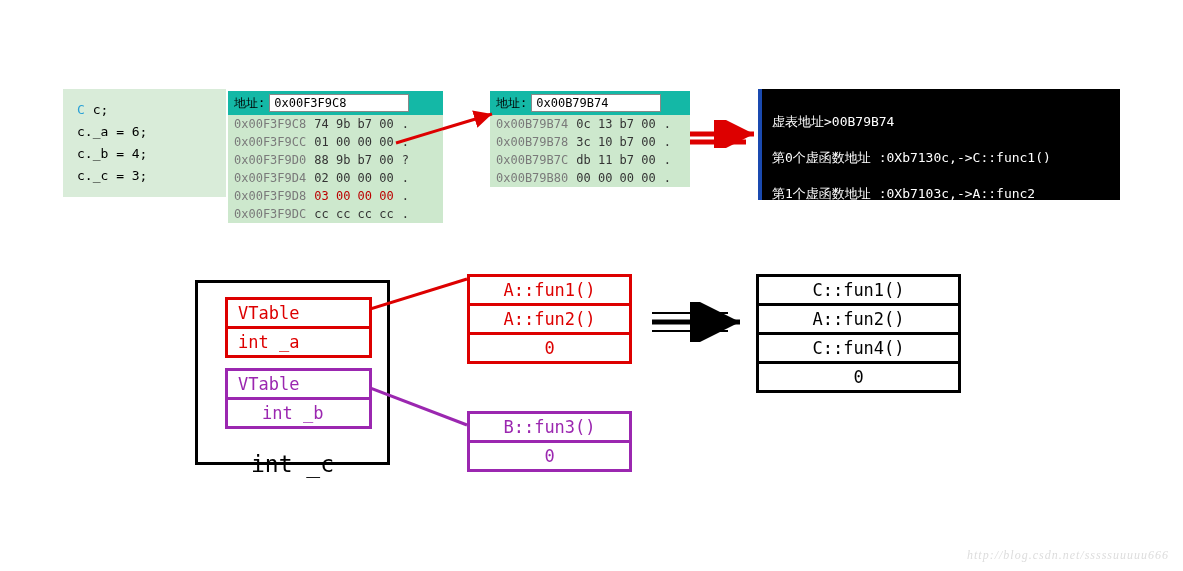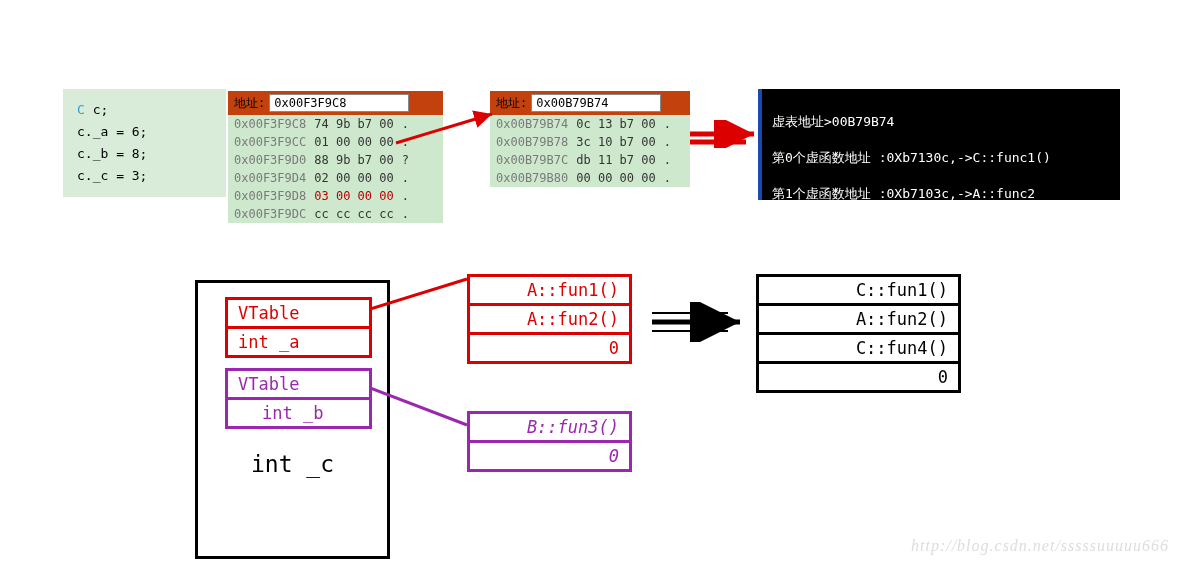--- a/index.html
+++ b/index.html
@@ -19,21 +19,21 @@
     font-size: 13px;
     line-height: 22px;
     font-family: "Consolas", monospace;
   }
   .code-block .type { color: #2aa1d6; }
   .mem-container {
     position: absolute;
     background: #e8e8e8;
   }
   .addr-bar {
-    background: #c2410c;
+    background: #14b8a6;
     padding: 3px 6px;
     font-size: 12px;
     display: flex;
     align-items: center;
     gap: 4px;
   }
   .addr-bar input {
     font-family: inherit;
     font-size: 12px;
     padding: 1px 4px;
@@ -66,40 +66,40 @@
     border: 3px solid;
     background: #fff;
   }
   .cell {
     border: 3px solid;
     font-size: 17px;
     padding: 3px 10px;
     font-family: "Consolas", monospace;
     text-align: left;
   }
-  .cell.center { text-align: right; }
+  .cell.center { text-align: center; }
   .watermark {
     position: absolute;
     right: 14px;
-    bottom: 16px;
+    bottom: 8px;
     color: #ddd;
     font-style: italic;
-    font-size: 16px;
+    font-size: 12px;
     font-family: "Times New Roman", serif;
     letter-spacing: 1px;
   }
   .arrow { position: absolute; }
 </style>
 </head>
 <body>
 
 <div class="code-block" style="left:63px; top:89px; width:163px;">
   <div><span class="type">C</span><span> c;</span></div>
   <div>c._a = 6;</div>
-  <div>c._b = 8;</div>
+  <div>c._b = 4;</div>
   <div>c._c = 3;</div>
 </div>
 
 <div class="mem-container" style="left:228px; top:91px; width:215px;">
   <div class="addr-bar">
     <span>地址:</span>
     <input style="width: 140px;" value="0x00F3F9C8">
   </div>
   <div class="mem-body" id="mem1-body"><div class="mem-row"><span class="mem-addr">0x00F3F9C8</span><span class="mem-bytes">74 9b b7 00</span><span class="mem-bytes">.</span></div><div class="mem-row"><span class="mem-addr">0x00F3F9CC</span><span class="mem-bytes">01 00 00 00</span><span class="mem-bytes">.</span></div><div class="mem-row"><span class="mem-addr">0x00F3F9D0</span><span class="mem-bytes">88 9b b7 00</span><span class="mem-bytes">?</span></div><div class="mem-row"><span class="mem-addr">0x00F3F9D4</span><span class="mem-bytes">02 00 00 00</span><span class="mem-bytes">.</span></div><div class="mem-row"><span class="mem-addr">0x00F3F9D8</span><span class="mem-bytes red-txt">03 00 00 00</span><span class="mem-bytes">.</span></div><div class="mem-row"><span class="mem-addr">0x00F3F9DC</span><span class="mem-bytes">cc cc cc cc</span><span class="mem-bytes">.</span></div></div>
 </div>
@@ -112,39 +112,39 @@
   <div class="mem-body" id="mem2-body"><div class="mem-row"><span class="mem-addr">0x00B79B74</span><span class="mem-bytes">0c 13 b7 00</span><span class="mem-bytes">.</span></div><div class="mem-row"><span class="mem-addr">0x00B79B78</span><span class="mem-bytes">3c 10 b7 00</span><span class="mem-bytes">.</span></div><div class="mem-row"><span class="mem-addr">0x00B79B7C</span><span class="mem-bytes">db 11 b7 00</span><span class="mem-bytes">.</span></div><div class="mem-row"><span class="mem-addr">0x00B79B80</span><span class="mem-bytes">00 00 00 00</span><span class="mem-bytes">.</span></div></div>
 </div>
 
 <div class="console" style="left:758px; top:89px; width:362px; height:111px;">
 <div>虚表地址&gt;00B79B74</div>
 <div>第0个虚函数地址 :0Xb7130c,-&gt;C::func1()</div>
 <div>第1个虚函数地址 :0Xb7103c,-&gt;A::func2</div>
 <div>第2个虚函数地址 :0Xb711db,-&gt;C::func4()</div>
 </div>
 
-<div class="box" style="left:195px; top:280px; width:195px; height:279px; border-color:#000;">
+<div class="box" style="left:195px; top:280px; width:195px; height:185px; border-color:#000;">
   <div style="margin:14px 15px 0 27px;">
     <div class="cell" style="border-color:#d00; color:#d00;">VTable</div>
     <div class="cell" style="border-color:#d00; color:#d00; border-top:none;">int _a</div>
   </div>
   <div style="margin:10px 15px 0 27px;">
     <div class="cell" style="border-color:#9b27b0; color:#9b27b0;">VTable</div>
     <div class="cell" style="border-color:#9b27b0; color:#9b27b0; border-top:none;padding-left:34px;">int _b</div>
   </div>
   <div style="margin-top:22px; text-align:center; font-size:23px;">int _c</div>
 </div>
 
 <div class="box" style="left:467px; top:274px; width:165px; border-color:#d00; border-width:3px; padding:0;">
   <div class="cell center" style="border-color:#d00; color:#d00; border-width:0 0 3px 0;">A::fun1()</div>
   <div class="cell center" style="border-color:#d00; color:#d00; border-width:0 0 3px 0;">A::fun2()</div>
   <div class="cell center" style="border:none; color:#d00;">0</div>
 </div>
 
-<div class="box" style="left:467px; top:411px; width:165px; border-color:#9b27b0; border-width:3px; padding:0;font-style:italic;">
+<div class="box" style="left:467px; top:411px; width:165px; border-color:#9b27b0; border-width:3px; padding:0;">
   <div class="cell center" style="border-color:#9b27b0; color:#9b27b0; border-width:0 0 3px 0;">B::fun3()</div>
   <div class="cell center" style="border:none; color:#9b27b0;">0</div>
 </div>
 
 <div class="box" style="left:756px; top:274px; width:205px; border-color:#000; border-width:3px; padding:0;">
   <div class="cell center" style="border-color:#000; border-width:0 0 3px 0;">C::fun1()</div>
   <div class="cell center" style="border-color:#000; border-width:0 0 3px 0;">A::fun2()</div>
   <div class="cell center" style="border-color:#000; border-width:0 0 3px 0;">C::fun4()</div>
   <div class="cell center" style="border:none;">0</div>
 </div>

